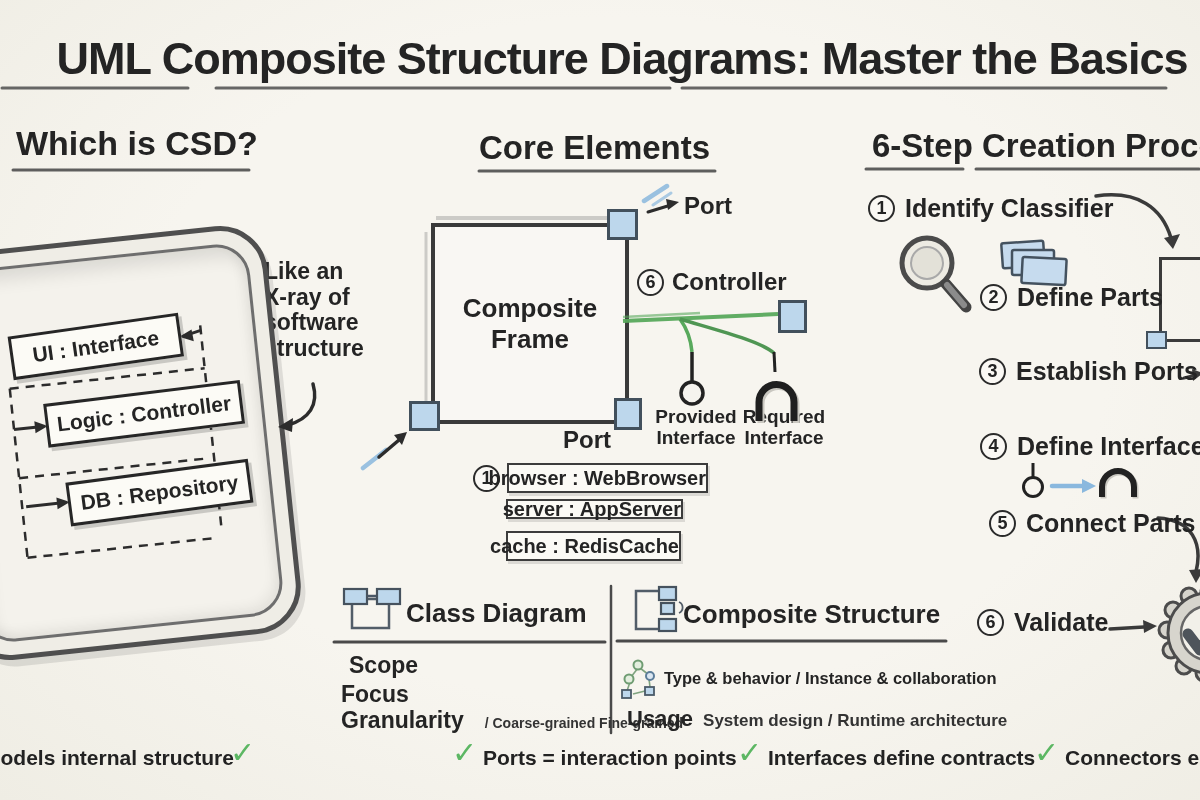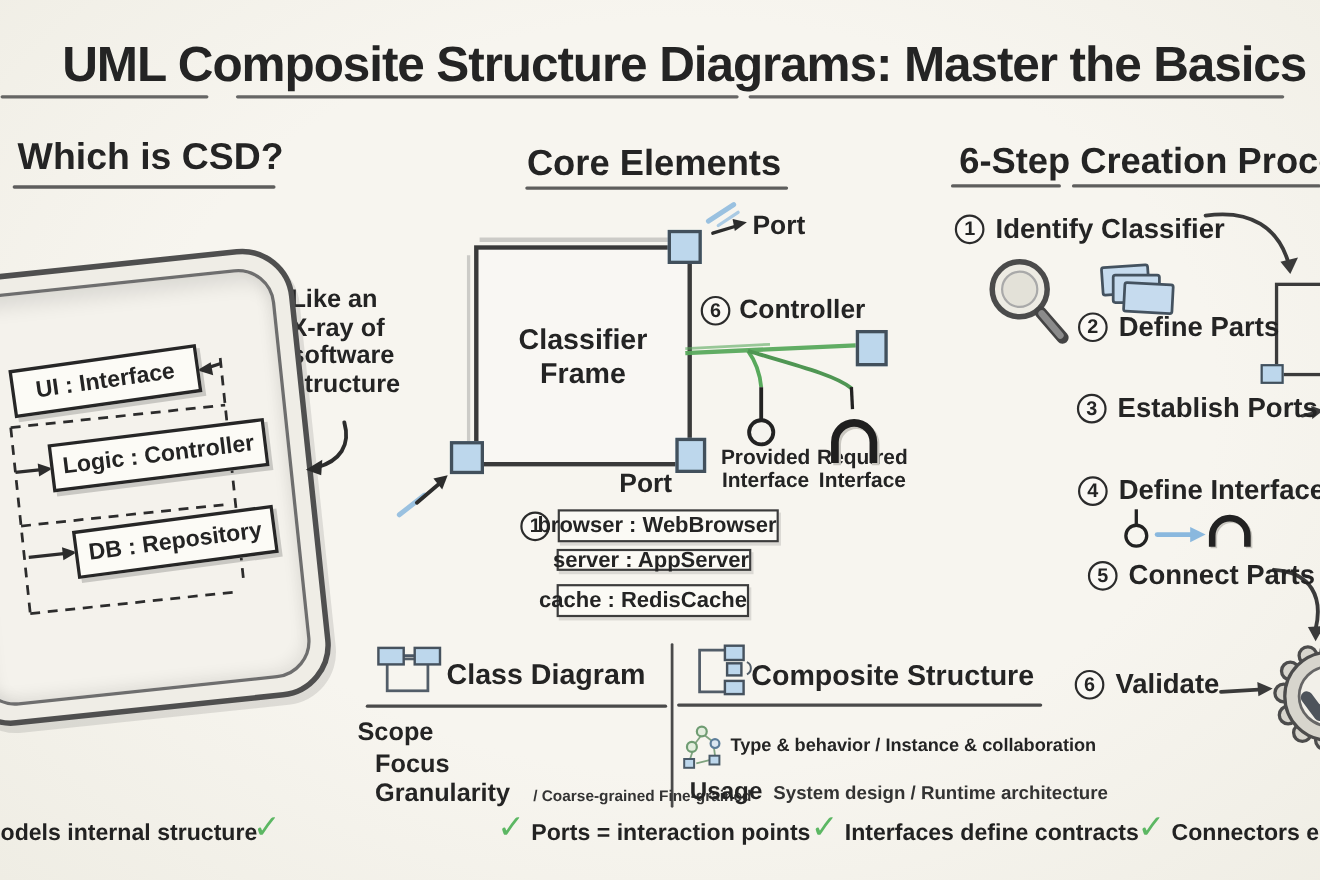--- a/index.html
+++ b/index.html
@@ -229,21 +229,21 @@
   </div>
 
   <div class="lbl pre" style="left:264px;top:259px;font-size:23px;line-height:25.5px;white-space:pre-line;">Like an
 X-ray of
 software
 structure</div>
 
   <div class="lbl" style="left:479px;top:129px;font-size:33px;">Core Elements</div>
 
   <div id="classifier-frame">
-    <span class="pre">Classifier
+    <span class="pre">Composite
 Frame</span>
   </div>
 
   <div class="port" style="left:607px;top:209px;width:31px;height:31px;"></div>
   <div class="port" style="left:409px;top:401px;width:31px;height:30px;"></div>
   <div class="port" style="left:614px;top:398px;width:28px;height:32px;"></div>
   <div class="port" style="left:778px;top:300px;width:29px;height:33px;"></div>
 
   <div class="lbl" style="left:684px;top:192px;font-size:24px;z-index:5;">Port</div>
   <div class="lbl" style="left:563px;top:426px;font-size:24px;z-index:5;">Port</div>
@@ -265,21 +265,21 @@
   <div class="pbox" style="left:506px;top:499px;width:177px;height:20px;">
     <span>server : AppServer</span>
   </div>
   <div class="pbox" style="left:506px;top:531px;width:175px;height:30px;">
     <span>cache : RedisCache</span>
   </div>
 
   <div class="lbl" style="left:406px;top:598px;font-size:26px;">Class Diagram</div>
   <div class="lbl" style="left:683px;top:599px;font-size:26px;">Composite Structure</div>
 
-  <div class="lbl" style="left:325px;top:652px;font-size:23px;">Scope</div>
+  <div class="lbl" style="left:349px;top:652px;font-size:23px;">Scope</div>
   <div class="lbl" style="left:341px;top:681px;font-size:23px;">Focus</div>
   <div class="rowflex" style="left:341px;top:707px;gap:21px;">
     <span style="font-size:23px;font-weight:700;">Granularity</span>
     <span style="font-size:14px;font-weight:700;color:#333;">/ Coarse-grained Fine-grained</span>
   </div>
 
   <div class="lbl" style="left:664px;top:669px;font-size:16.5px;">Type &amp; behavior / Instance &amp; collaboration</div>
   <div class="rowflex" style="left:627px;top:706px;gap:10px;">
     <span style="font-size:22px;font-weight:700;">Usage</span>
     <span style="font-size:17px;font-weight:700;color:#333;">System design / Runtime architecture</span>

